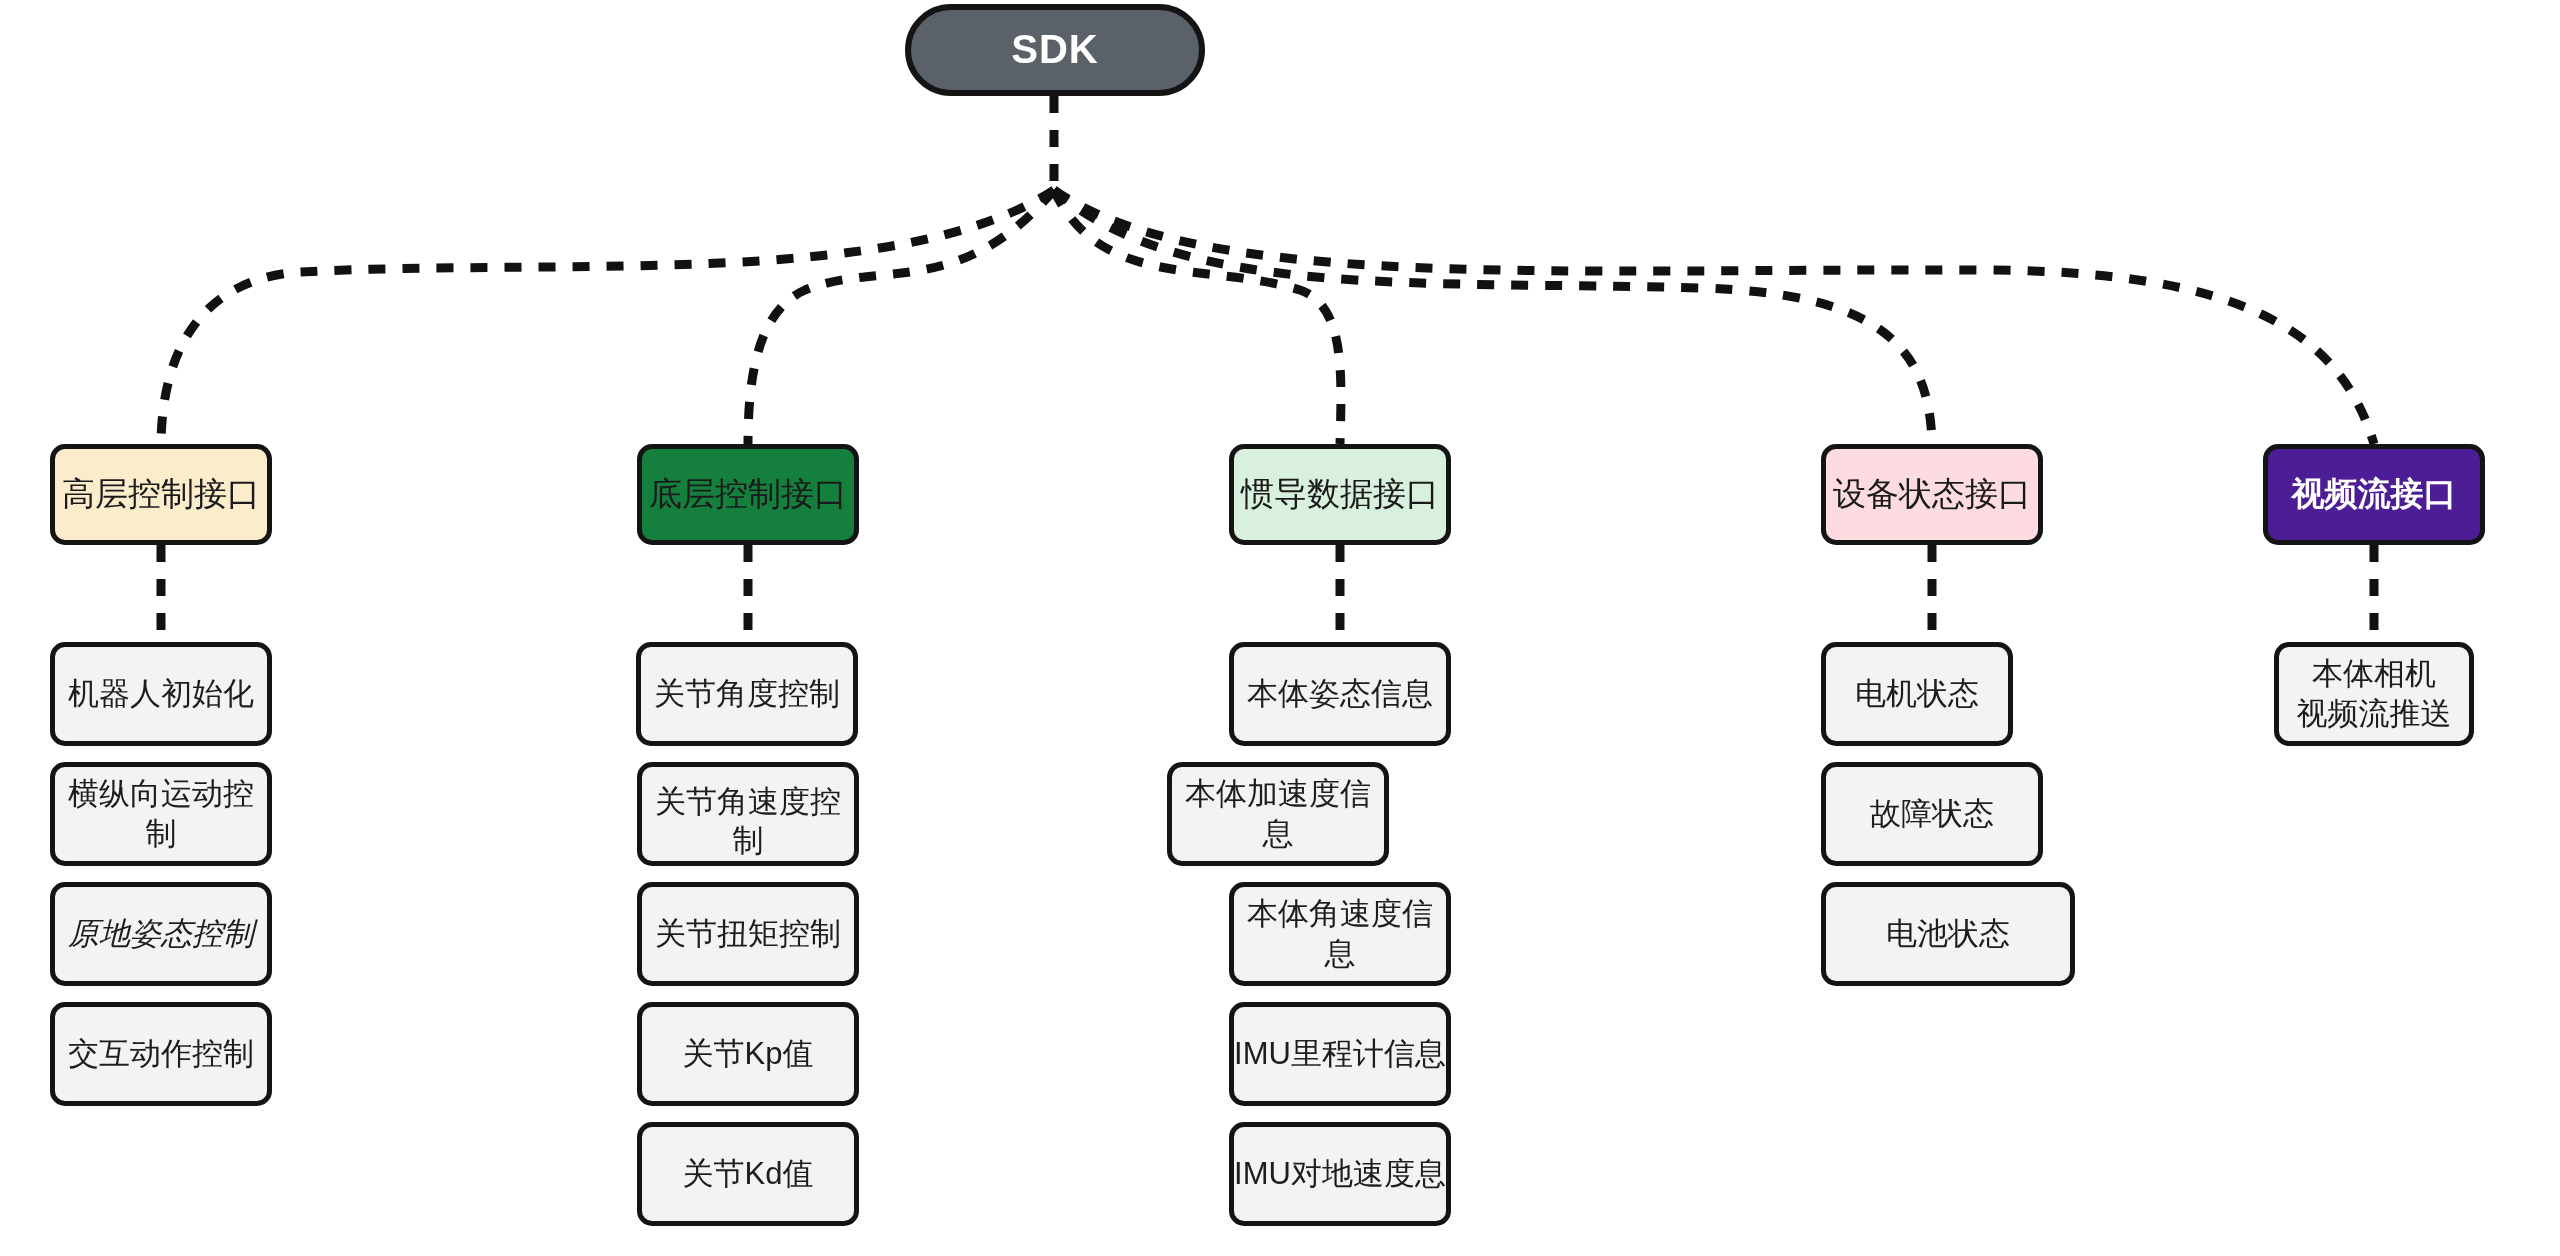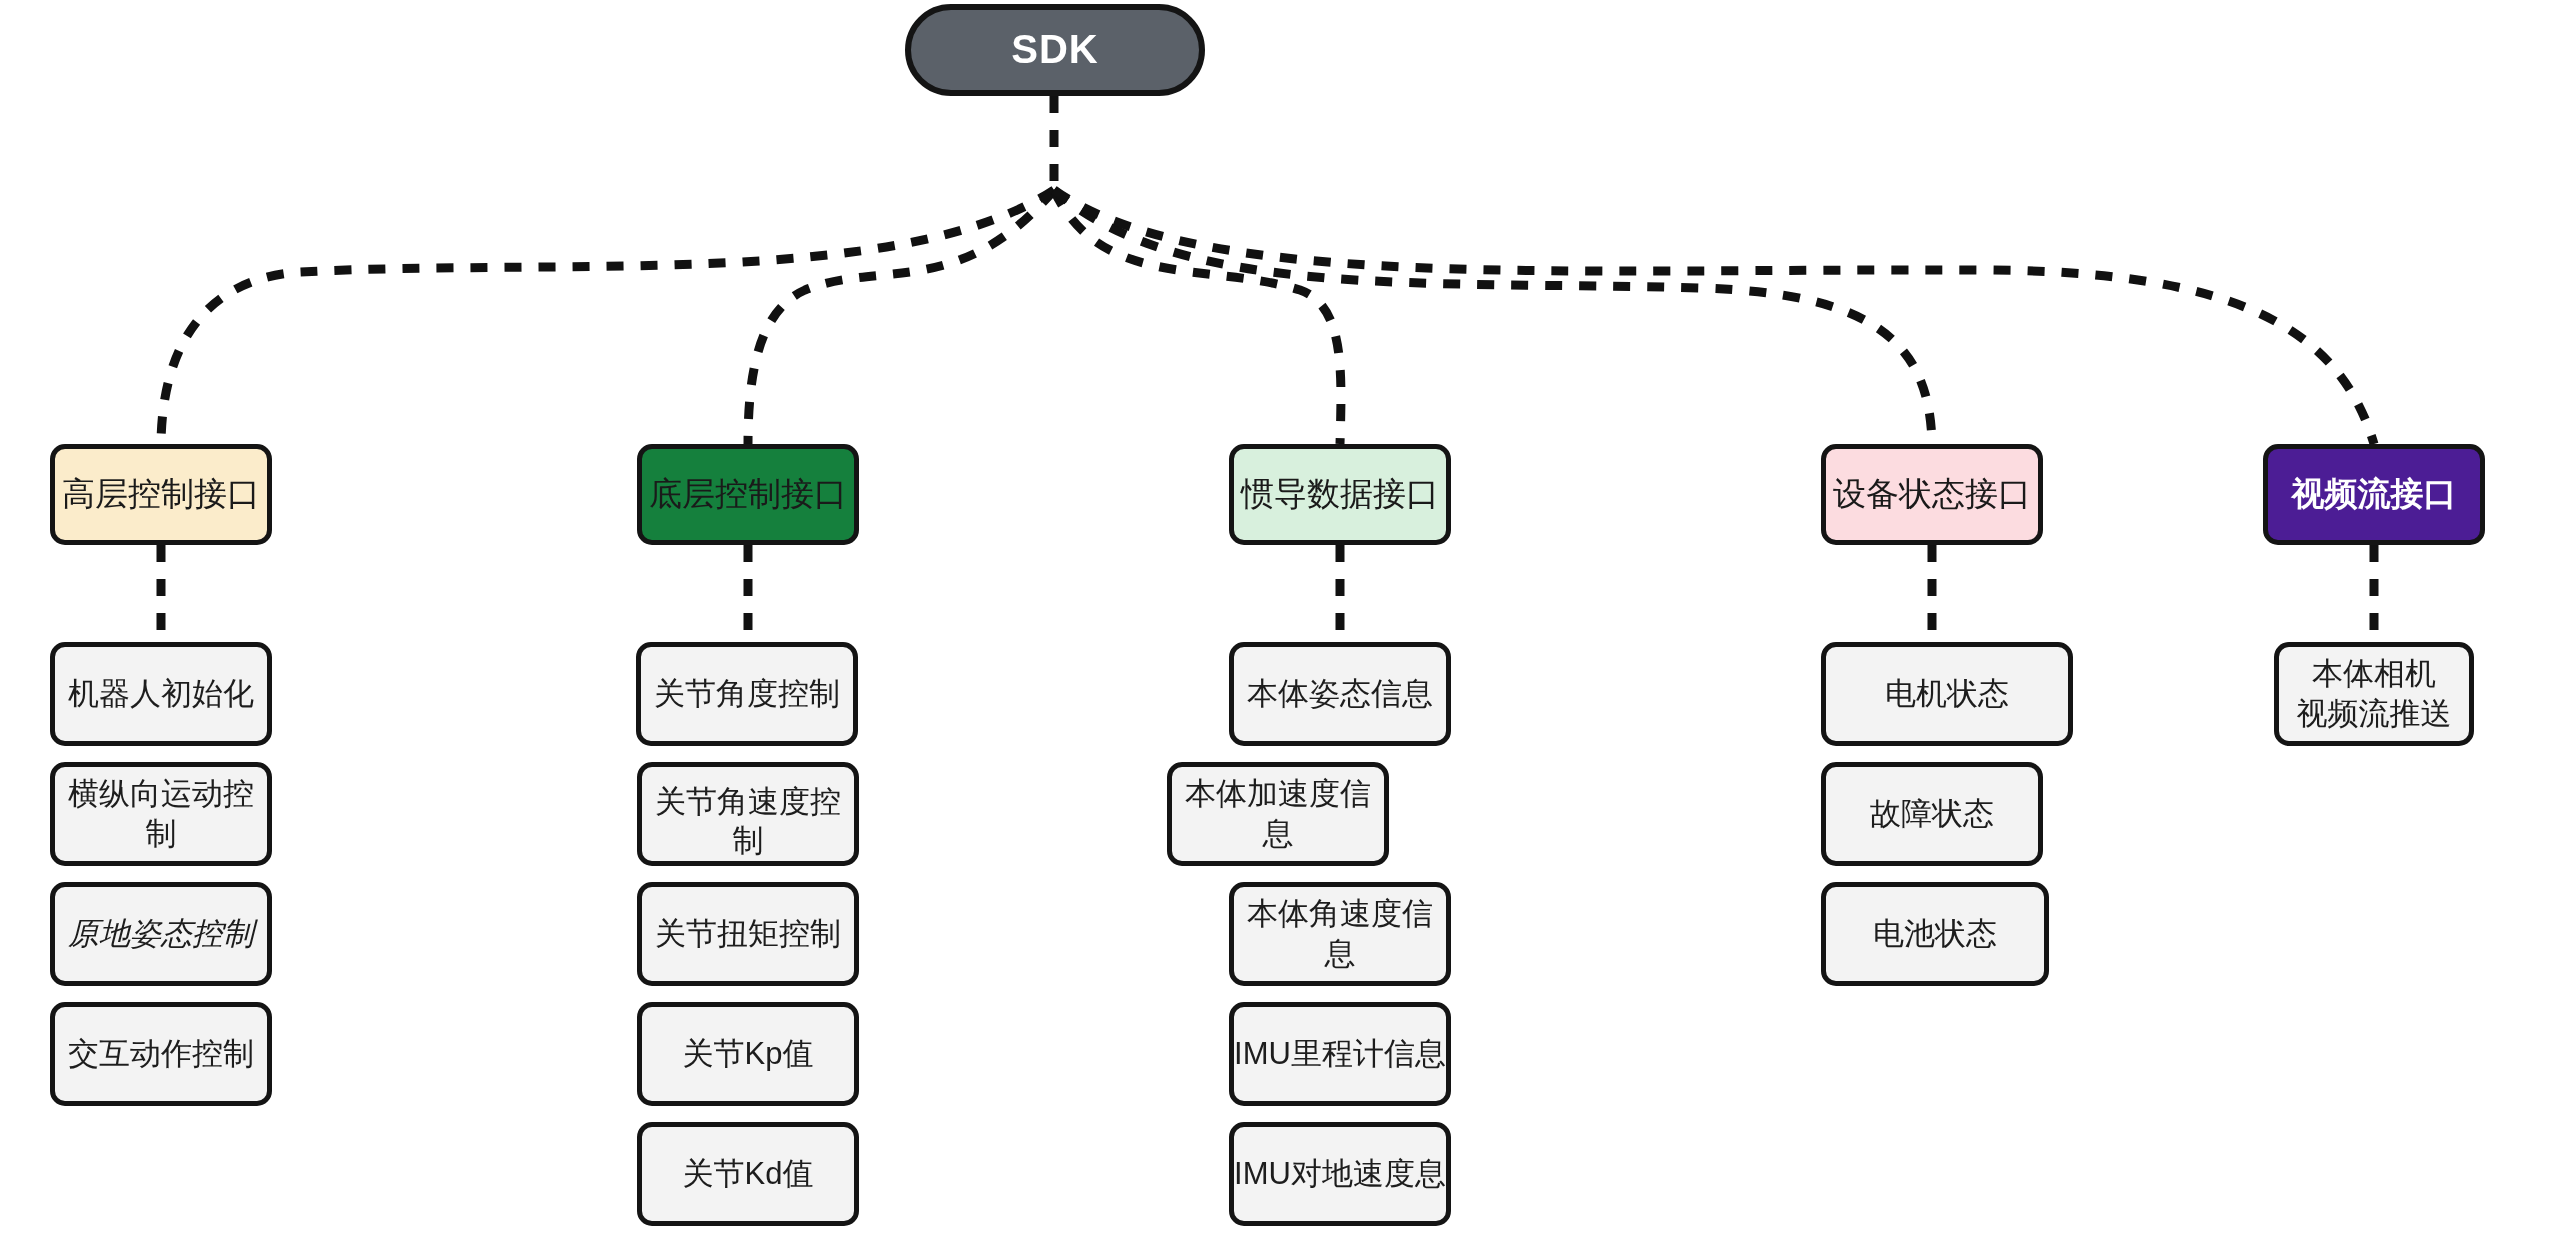--- a/index.html
+++ b/index.html
@@ -145,27 +145,27 @@
   <div class="node node-leaf" style="left:1229px; top:1002px; width:222px; height:104px;">
     <span>IMU里程计信息</span>
   </div>
   <div class="node node-leaf" style="left:1229px; top:1122px; width:222px; height:104px;">
     <span>IMU对地速度息</span>
   </div>
 
   <div class="node node-cat" style="left:1821px; top:444px; width:222px; height:101px; background:#fcdce0;">
     <span>设备状态接口</span>
   </div>
-  <div class="node node-leaf" style="left:1821px; top:642px; width:252px; height:104px;">
+  <div class="node node-leaf" style="left:1821px; top:642px; width:192px; height:104px;">
     <span>电机状态</span>
   </div>
   <div class="node node-leaf" style="left:1821px; top:762px; width:222px; height:104px;">
     <span>故障状态</span>
   </div>
-  <div class="node node-leaf" style="left:1821px; top:882px; width:228px; height:104px;">
+  <div class="node node-leaf" style="left:1821px; top:882px; width:254px; height:104px;">
     <span>电池状态</span>
   </div>
 
   <div class="node node-cat cat-dark" style="left:2263px; top:444px; width:222px; height:101px; background:#4c1d95;">
     <span>视频流接口</span>
   </div>
   <div class="node node-leaf" style="left:2274px; top:642px; width:200px; height:104px;">
     <span>本体相机
 视频流推送</span>
   </div>

